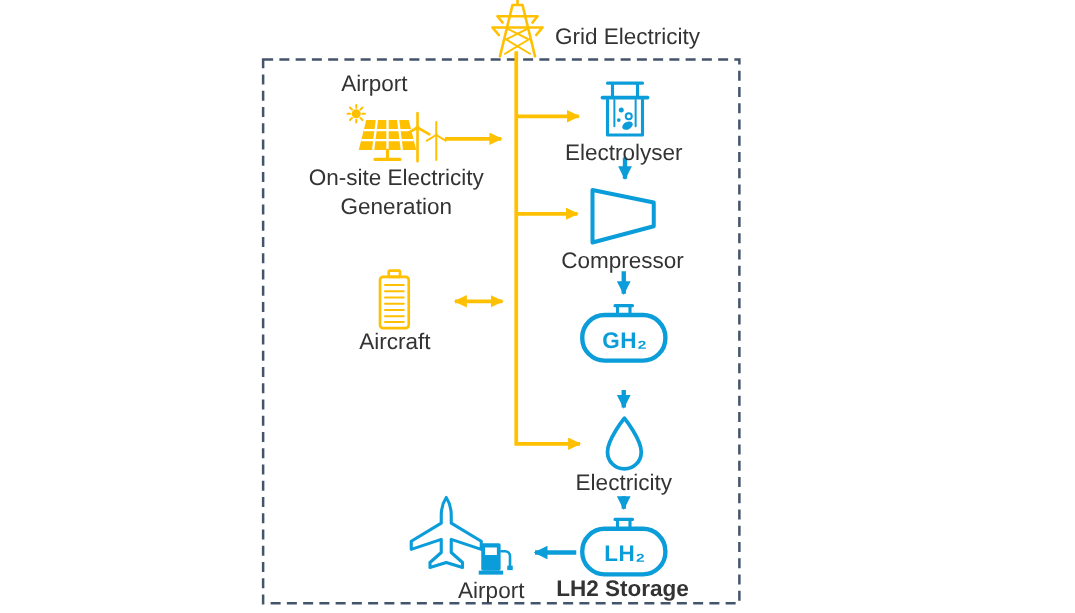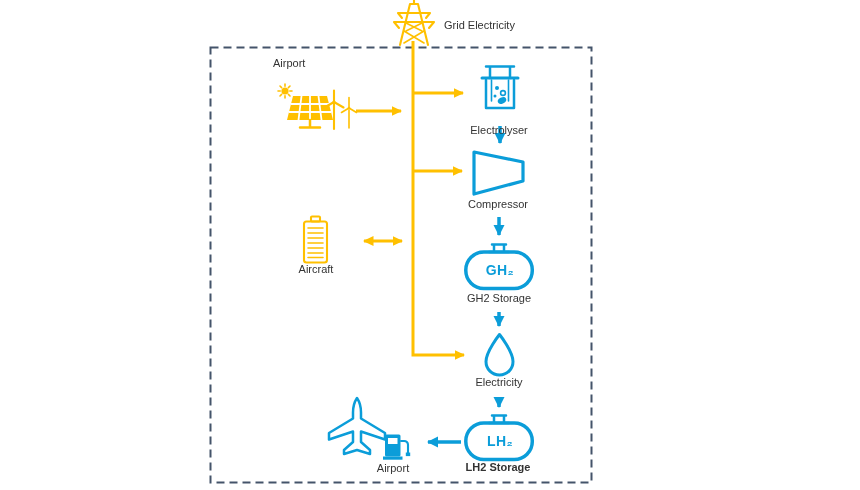--- a/index.html
+++ b/index.html
@@ -20,26 +20,26 @@
   .lb{stroke:var(--hydrogen);stroke-width:3.5;fill:none;}
   .sy{stroke:var(--power);fill:none;stroke-linecap:round;stroke-linejoin:round;}
   .sb{stroke:var(--hydrogen);fill:none;stroke-linecap:round;stroke-linejoin:round;}
   .fy{fill:var(--power);stroke:none;}
   .fb{fill:var(--hydrogen);stroke:none;}
   .fw{fill:#fff;stroke:none;}
   .w15{stroke-width:1.6;} .w2{stroke-width:2.1;} .w25{stroke-width:2.5;}
   .w3{stroke-width:3;} .w32{stroke-width:3.2;} .w35{stroke-width:3.5;}
   .boundary{stroke:var(--boundary);stroke-width:2;fill:none;stroke-dasharray:8 5;}
   
-  .lbl{position:absolute;font-size:11px;line-height:1.3;color:var(--ink);white-space:nowrap;}
+  .lbl{position:absolute;font-size:18px;line-height:1.3;color:var(--ink);white-space:nowrap;}
   .ctr{transform:translateX(-50%);text-align:center;}
   .wrap{white-space:normal;width:172px;}
   .tank-txt{
     position:absolute;transform:translateX(-50%);
-    font-size:14px;font-weight:bold;letter-spacing:.4px;color:var(--hydrogen);
+    font-size:18px;font-weight:bold;letter-spacing:.4px;color:var(--hydrogen);
     white-space:nowrap;
   }
 </style>
 </head>
 <body>
 
 <div id="canvas">
 
   <svg id="art" width="860" height="490" viewBox="0 0 860 490">
     <defs>
@@ -133,30 +133,30 @@
       <rect x="-2" y="28.5" width="19.5" height="3.2" class="fb"></rect>
       <path class="sb w2" d="M16,13 h3.2 a3.8,3.8 0 0 1 3.8,3.8 V24.5"></path>
       <rect x="20.8" y="24.5" width="4.4" height="3.6" class="fb"></rect>
     </g>
   </svg>
 
   <div class="lbl" style="left:444px;top:18px;">Grid Electricity</div>
 
   <div class="lbl" style="left:237px;top:56px;margin-left:36px;">Airport</div>
 
+  <div class="lbl ctr wrap" style="left:317px;top:131px;">On-site Electricity Generation</div>
 
   <div class="lbl ctr" style="left:316px;top:262px;">Aircraft</div>
 
-  <div class="lbl ctr" style="left:499px;top:123px;">Electrolyser</div>
+  <div class="lbl ctr" style="left:499px;top:111px;">Electrolyser</div>
 
   <div class="lbl ctr" style="left:498px;top:197px;">Compressor</div>
 
   <div class="tank-txt" style="left:500px;top:262px;">GH₂</div>
 
-  <div class="lbl ctr" style="left:499px;top:291px;">GH2 Storage</div>
 
   <div class="lbl ctr" style="left:499px;top:375px;">Electricity</div>
 
   <div class="tank-txt" style="left:500px;top:433px;">LH₂</div>
 
   <div class="lbl ctr" style="left:498px;top:460px;font-weight:bold;">LH2 Storage</div>
 
   <div class="lbl ctr" style="left:393px;top:461px;">Airport</div>
 </div>
 

